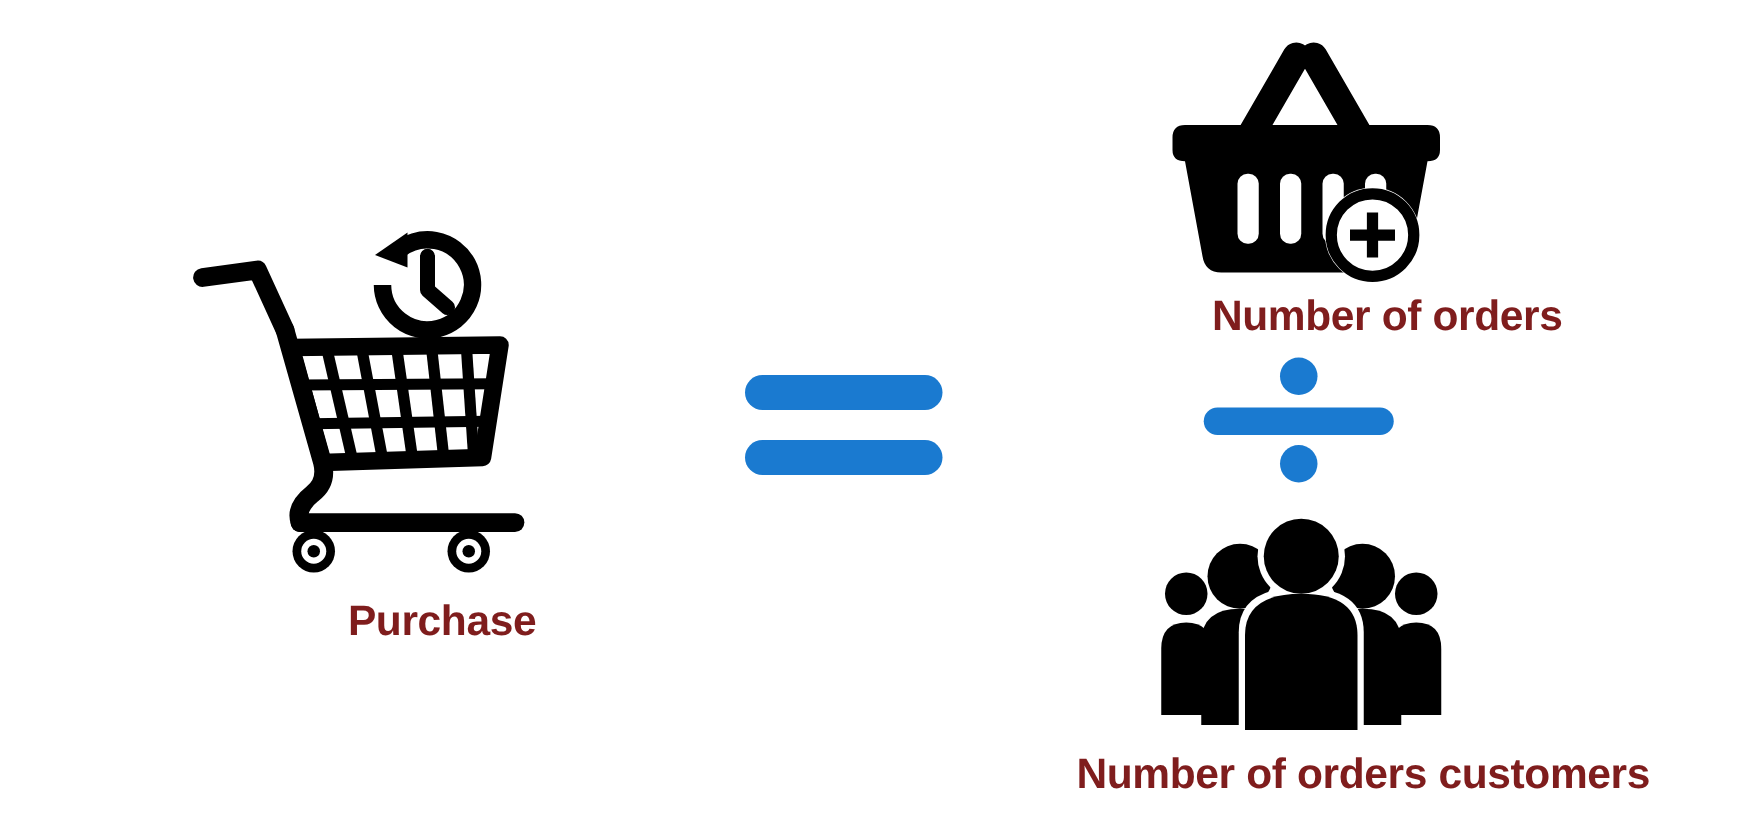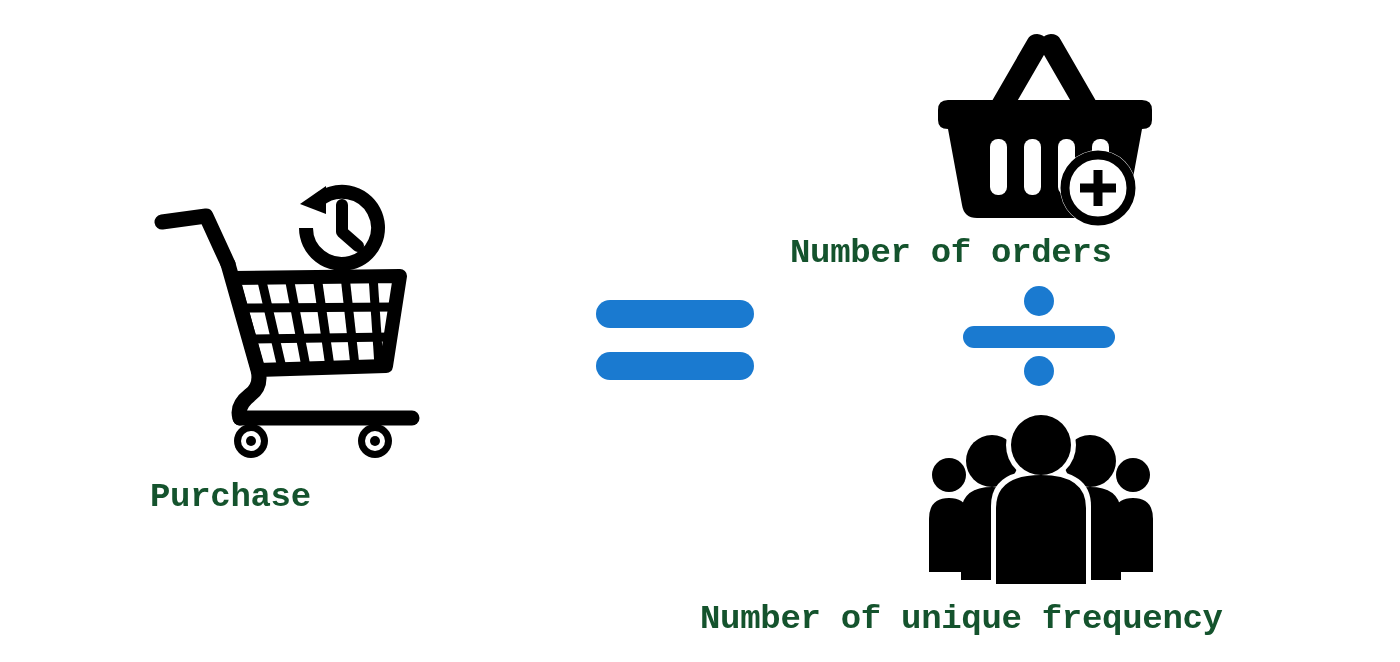--- a/index.html
+++ b/index.html
@@ -15,33 +15,33 @@
     width: 1400px;
     height: 662px;
     background: #ffffff;
     overflow: hidden;
   }
 
   
   .block { position: absolute; }
   .label {
     position: absolute;
-    color: #14532d;
+    color: #7f1d1d;
     font-weight: bold;
-    font-family: Liberation Mono, monospace;
-    text-align: left;
+    font-family: Liberation Sans, sans-serif;
+    text-align: right;
     line-height: 1.16;
     letter-spacing: -0.3px;
     white-space: nowrap;
   }
 
   
   #cart-icon { left: 150px; top: 180px; width: 280px; height: 290px; }
   #label-purchase-frequency {
-    left: 150px; top: 478px; width: 290px;
+    left: 139px; top: 478px; width: 290px;
     font-size: 34px;
     white-space: normal;
   }
 
   
   #equals-sign { left: 596px; top: 300px; width: 158px; height: 80px; }
   .eq-bar {
     position: absolute;
     left: 0;
     width: 158px;
@@ -218,15 +218,15 @@
         <path d="M66 172 L66 94 Q66 58 116 58 Q166 58 166 94 L166 172 Z"></path>
       </g>
 
       <g fill="#000000">
         <circle cx="116" cy="33" r="30"></circle>
         <path d="M71 172 L71 96 Q71 63 116 63 Q161 63 161 96 L161 172 Z"></path>
       </g>
     </svg>
   </div>
 
-  <div class="label" id="label-number-of-unique-customers">Number of unique frequency</div>
+  <div class="label" id="label-number-of-unique-customers">Number of orders customers</div>
 
 </div>
 
 </body></html>

